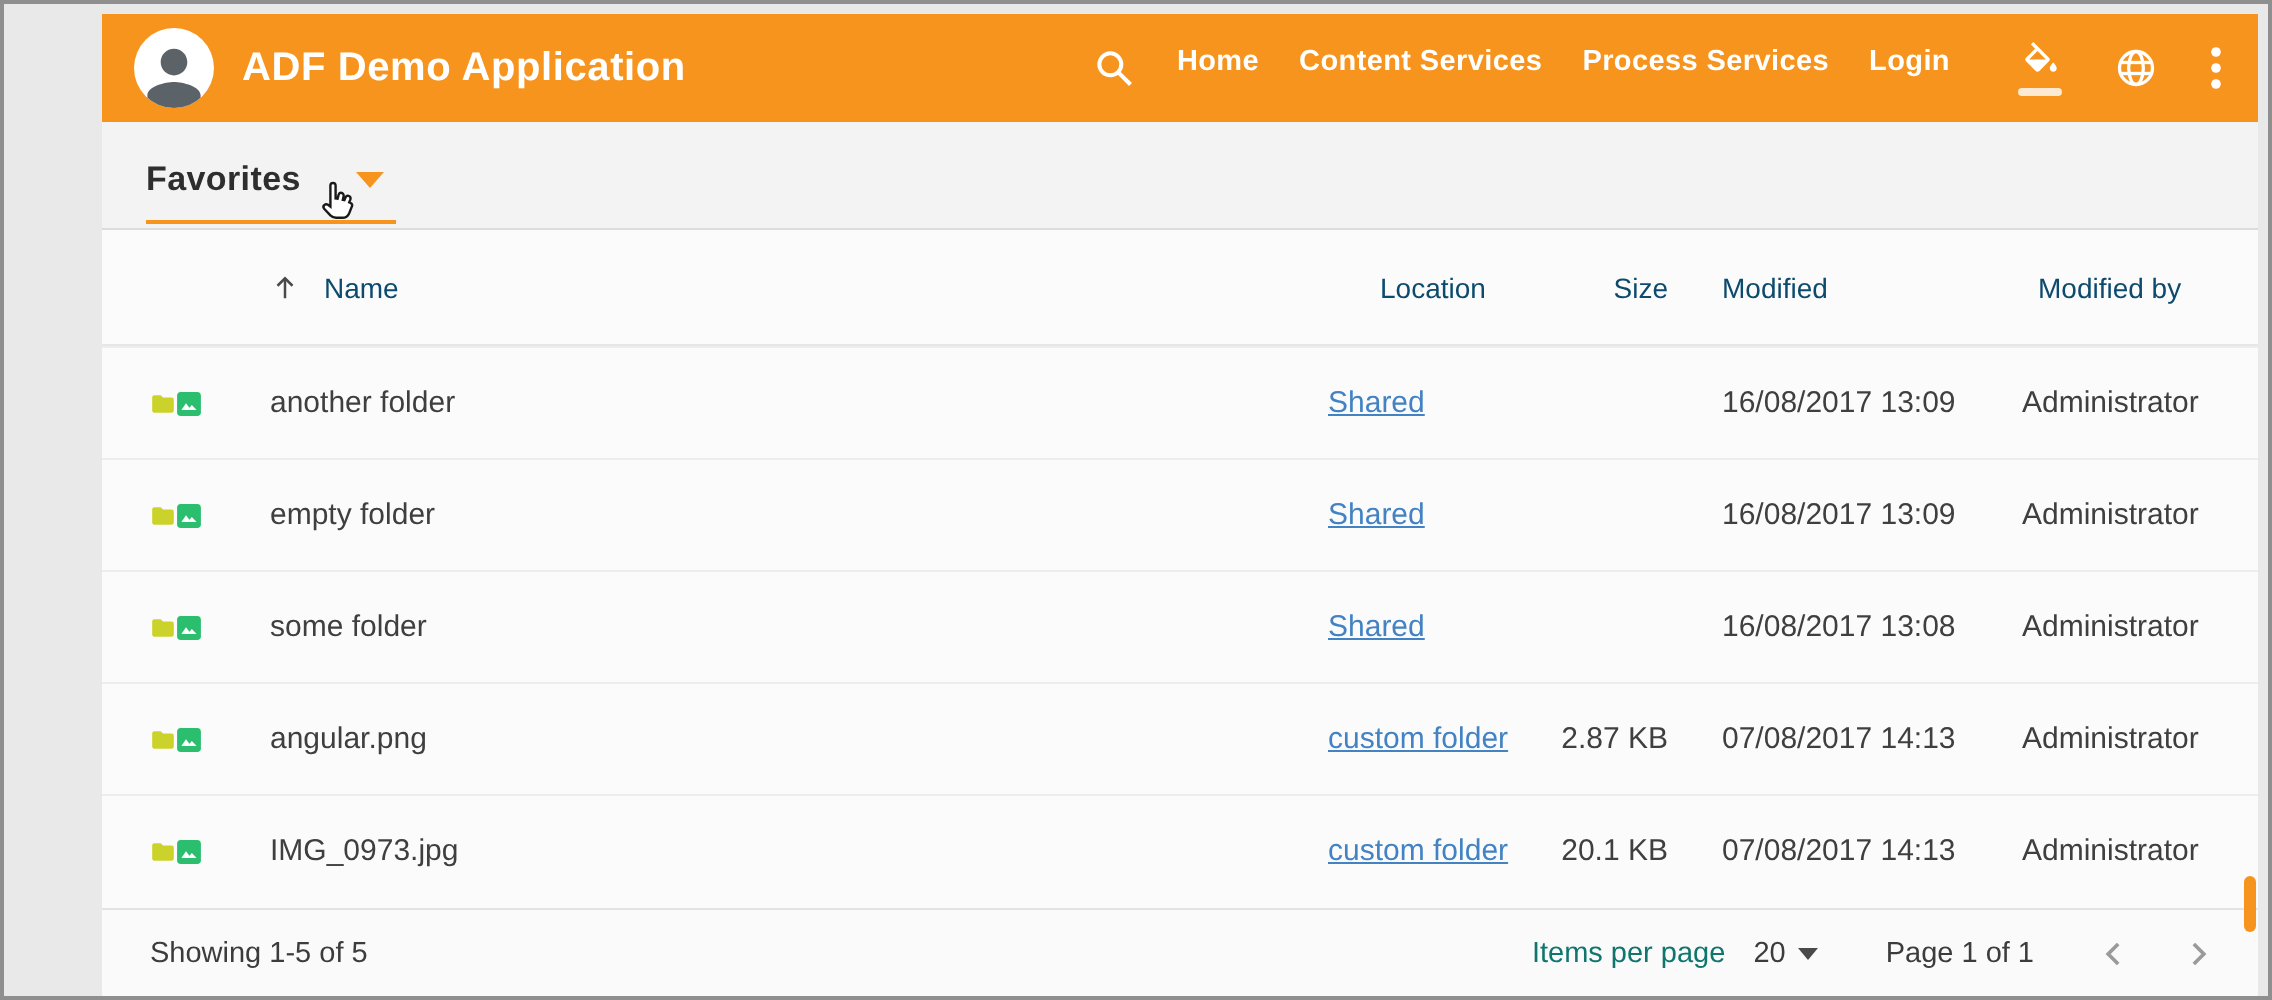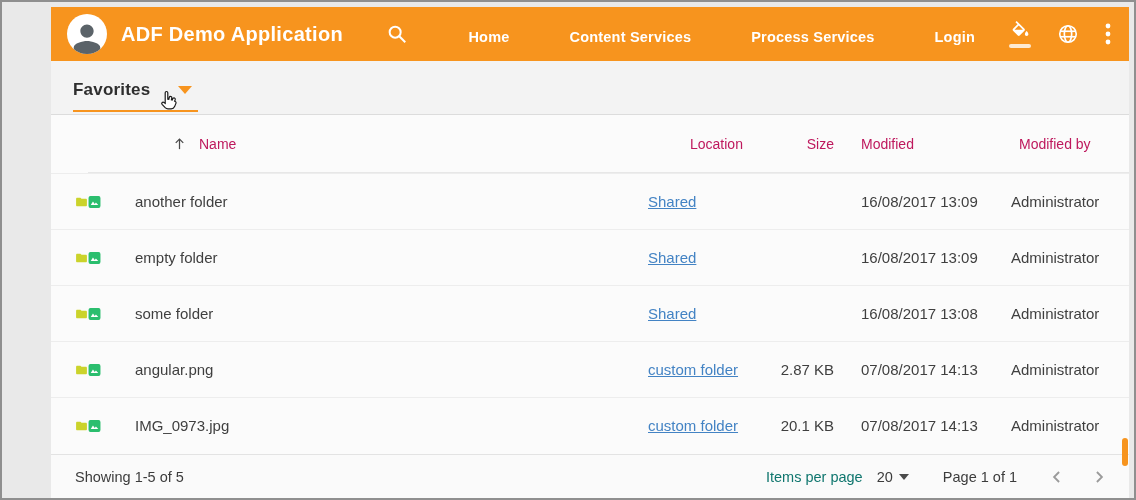--- a/index.html
+++ b/index.html
@@ -26,21 +26,21 @@
   .avatar {
     width:40px; height:40px; border-radius:50%;
     background:#fff; overflow:hidden; flex:0 0 40px;
     display:flex; align-items:flex-end; justify-content:center;
   }
   .avatar svg { width:34px; height:34px; }
   .app-title {
     margin-left:14px; font-size:20px; font-weight:bold; letter-spacing:.3px;
     white-space:nowrap;
   }
-  .topnav { margin-left:auto; display:flex; align-items:flex-end; gap:60px; }
+  .topnav { margin-left:auto; display:flex; align-items:flex-start; gap:20px; }
   .icon-btn { display:flex; align-items:center; justify-content:center; cursor:pointer; }
   .icon-btn svg { display:block; }
   .nav-item { font-size:14.5px; font-weight:bold; letter-spacing:.2px; cursor:pointer; white-space:nowrap; }
   .right-icons { display:flex; align-items:center; gap:26px; margin-left:34px; }
   .theme-btn { display:flex; flex-direction:column; align-items:center; gap:2px; }
   .theme-underline { width:22px; height:4px; border-radius:2px; background:rgba(255,255,255,.8); }
 
   
   .subbar {
     height:54px; flex:0 0 54px;
@@ -69,33 +69,33 @@
   .trow {
     display:flex; align-items:center;
     height:56px; flex:0 0 56px;
     padding:0 8px 0 24px;
     border-top:1px solid #ededed;
     font-size:15px; color:#3f3f3f;
   }
   .trow.head {
     height:58px; flex:0 0 58px;
     border-top:none; border-bottom:1px solid #e7e7e7;
-    font-size:14px; color:#be185d;margin-left:37px;
+    font-size:14px; color:#0c4a6e;
   }
   .c-icon { width:26px; margin-right:34px; display:flex; align-items:center; }
   .c-icon svg { width:26px; height:26px; display:block; }
   .c-name { flex:1; display:flex; align-items:center; min-width:0; }
   .c-loc  { width:100px; margin-right:28px; white-space:nowrap; }
   .c-size { width:58px; margin-right:27px; text-align:right; white-space:nowrap; }
   .c-mod  { width:118px; margin-right:32px; white-space:nowrap; }
   .c-by   { width:110px; white-space:nowrap; }
   .head .c-loc { padding-left:42px; width:128px; margin-right:0; }
   .head .c-by { padding-left:8px; }
   .sort-arrow { margin-right:12px; display:flex; }
-  a.cell-link { color:#4383C4; text-decoration:underline; cursor:pointer; }
+  a.cell-link { color:#4383C4; text-decoration:underline; cursor:pointer;margin-left:16px; }
   .file-ic { display:none; }
   .c-icon.folder .folder-ic { display:block; }
   .c-icon.image  .image-ic  { display:block; }
 
   
   .footer {
     height:44px; flex:0 0 44px;
     background:#fafafa;
     border-top:1px solid #e3e3e3;
     display:flex; align-items:center;

